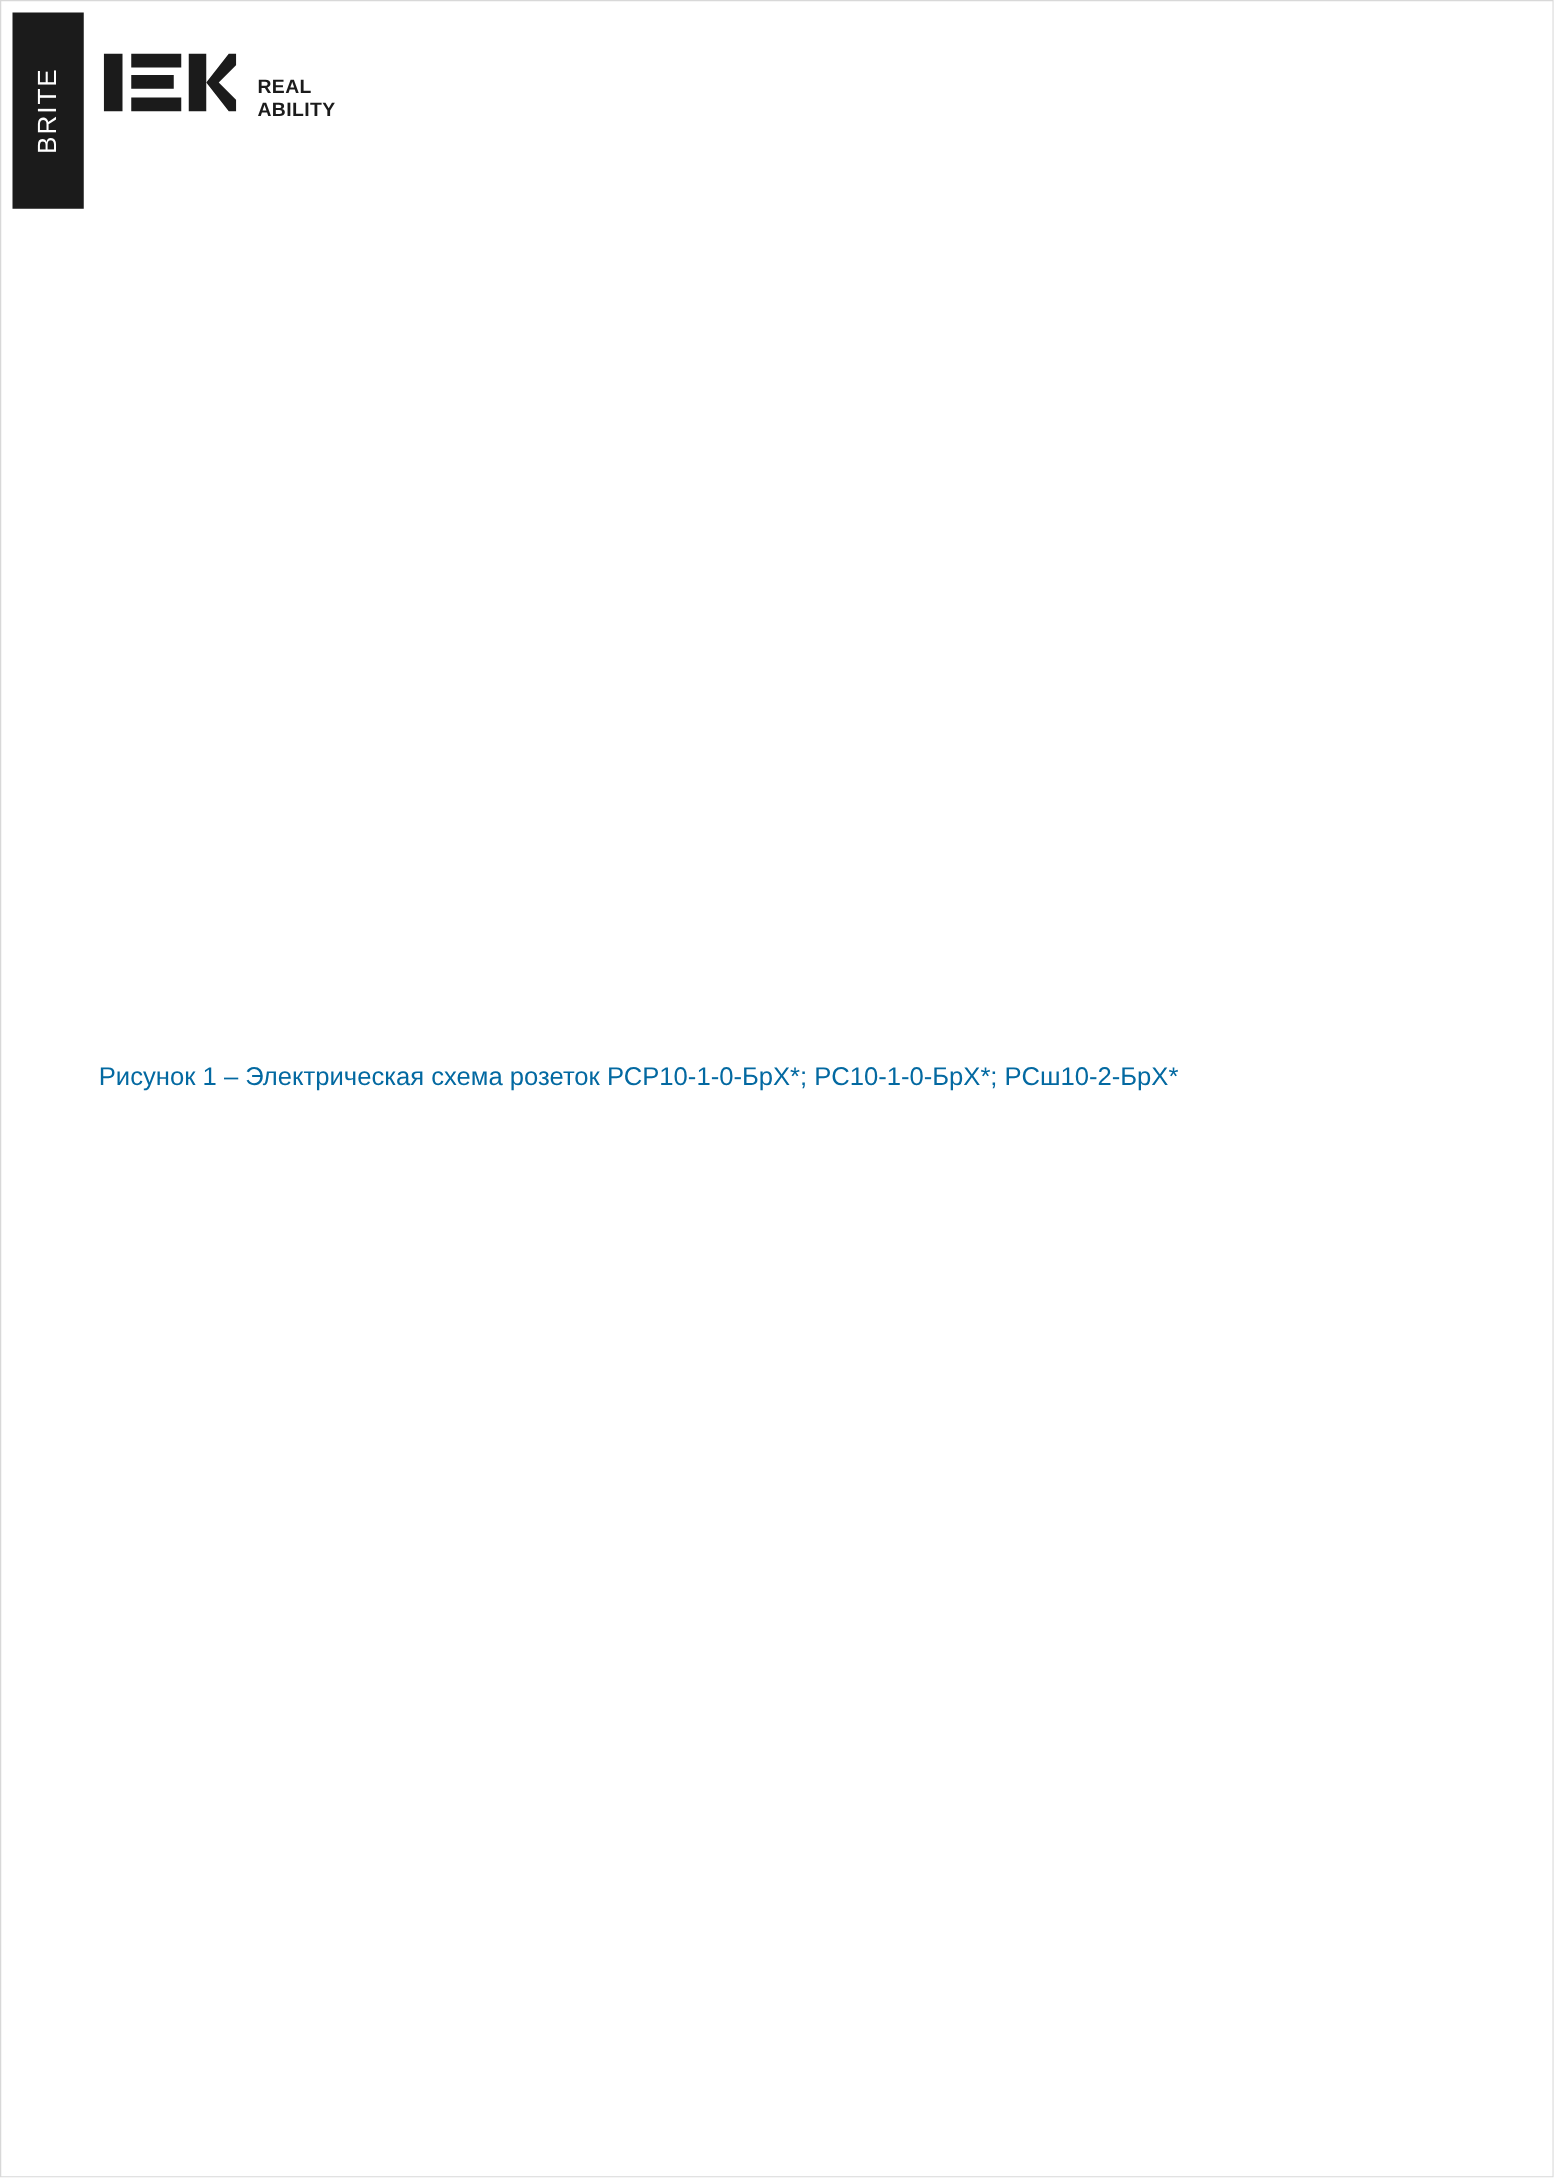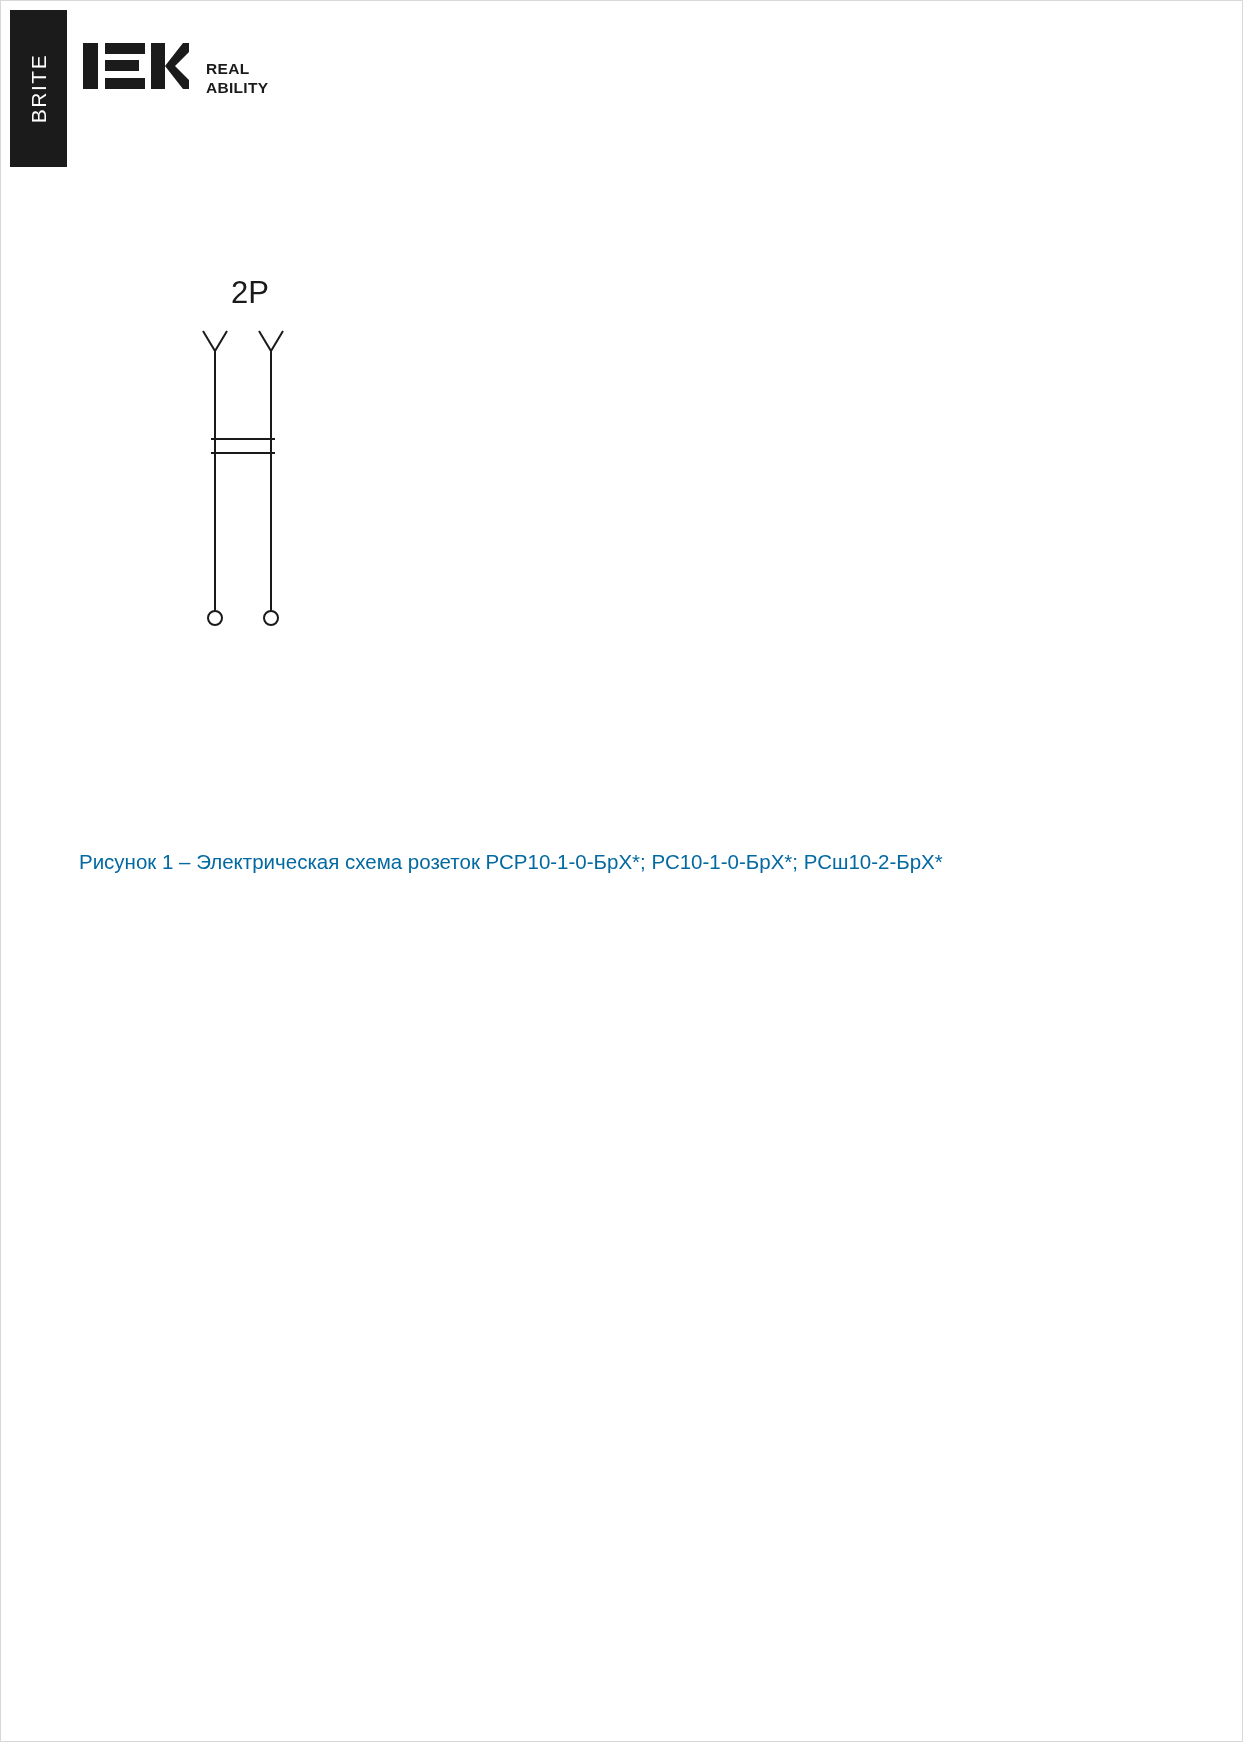--- a/index.html
+++ b/index.html
@@ -128,38 +128,16 @@
         <rect x="68" y="6" width="14" height="46" fill="#1b1b1b"></rect>
         <polygon points="82,29 100,6 106,6 106,15 92,29 106,43 106,52 100,52 82,29" fill="#1b1b1b"></polygon>
       </svg>
     </span>
     <div class="logo-tagline">
       <div>REAL</div>
       <div>ABILITY</div>
     </div>
   </div>
 
-  <div class="schematic">
-    <div class="schematic-label">2P</div>
-
-    <svg width="260" height="380" viewBox="0 0 260 380" xmlns="http://www.w3.org/2000/svg">
-      <g fill="none" stroke="#1a1a1a" stroke-width="2">
-
-        <path d="M52 68 L64 88 L76 68"></path>
-
-        <path d="M108 68 L120 88 L132 68"></path>
-
-        <path d="M64 88 L64 348"></path>
-
-        <path d="M120 88 L120 348"></path>
-
-        <path d="M60 176 L124 176"></path>
-        <path d="M60 190 L124 190"></path>
-
-        <circle cx="64" cy="355" r="7"></circle>
-        <circle cx="120" cy="355" r="7"></circle>
-      </g>
-    </svg>
-  </div>
 
   <div class="caption">Рисунок 1 – Электрическая схема розеток РСР10-1-0-БрХ*; РС10-1-0-БрХ*; РСш10-2-БрХ*</div>
 
 </div>
 
 </body></html>

